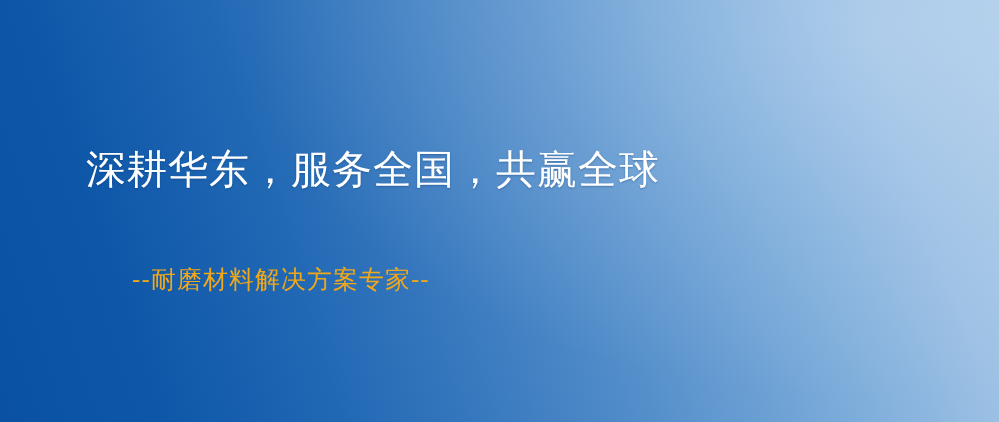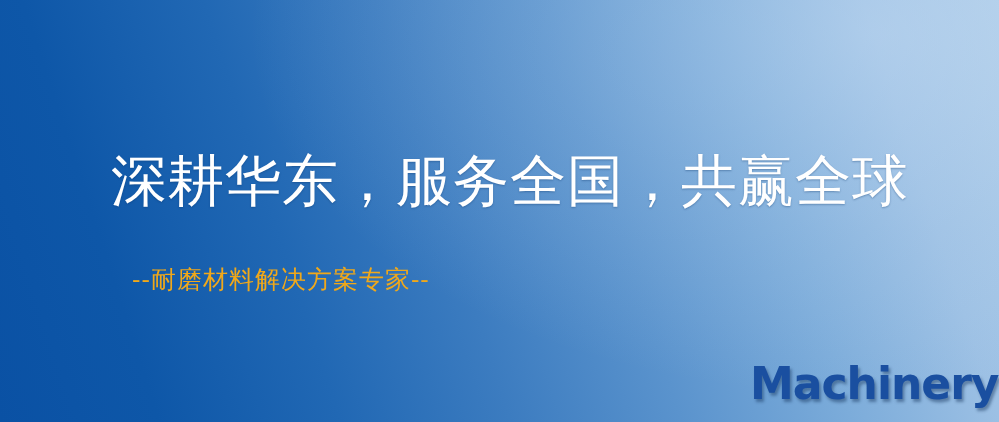--- a/index.html
+++ b/index.html
@@ -37,28 +37,27 @@
                 rgba(200,222,244,0.42) 0%,
                 rgba(190,215,240,0.18) 38%,
                 rgba(255,255,255,0.0) 70%);
     pointer-events: none;
   }
 
   .headline {
     position: absolute;
     left: 86px;
     top: 152px;
-    font-family: Liberation Serif, serif;
-    font-size: 56px;
+    font-family: Liberation Mono, monospace;
+    font-size: 40px;
     line-height: 1.05;
     color: #ffffff;
     letter-spacing: 1px;
     white-space: nowrap;
     text-shadow: 0 1px 2px rgba(8,50,100,0.35);
-    margin-left: 25px;
   }
 
   .subtitle {
     position: absolute;
     left: 88px;
     top: 266px;
     font-family: "DejaVu Serif", "Liberation Serif", serif;
     font-size: 25px;
     line-height: 1.1;
     color: #f0a81a;
@@ -130,17 +129,16 @@
 
   <div class="banner-sheen"></div>
 
   <div class="headline">深耕华东，服务全国，共赢全球</div>
 
   <div class="subtitle">--耐磨材料解决方案专家--</div>
 
   <div class="logo">
 
 
-    <div class="logo-machinery"><span>Machinery</span></div>
 
   </div>
 
 </div>
 
 </body></html>

